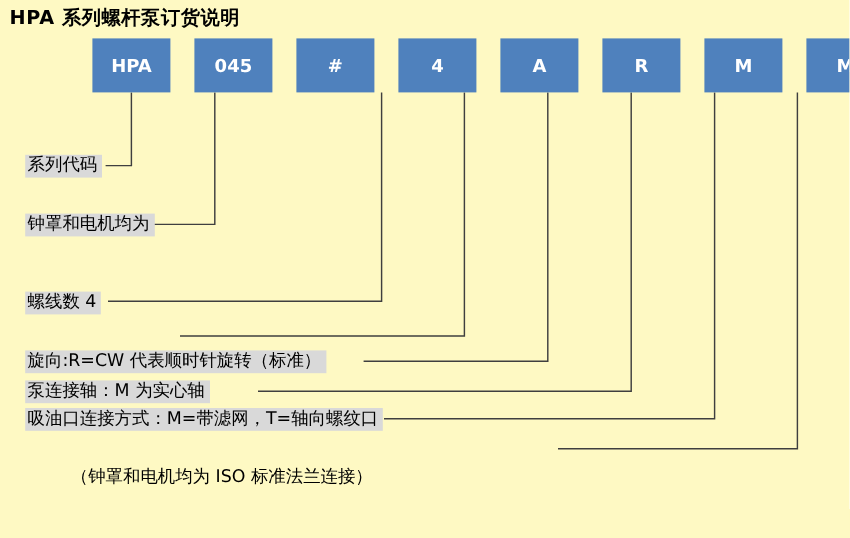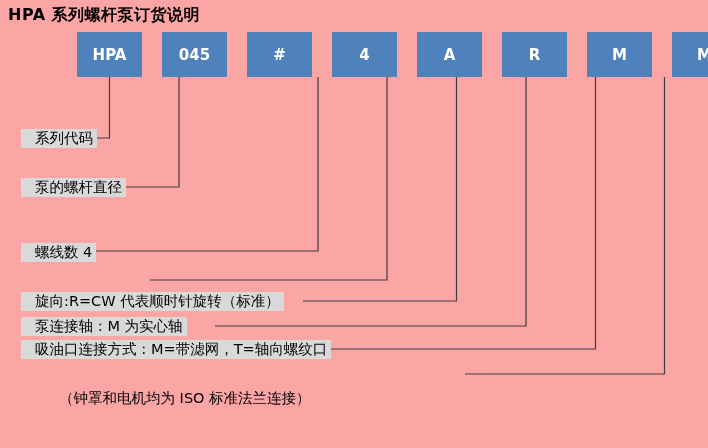--- a/index.html
+++ b/index.html
@@ -1,19 +1,19 @@
 <!DOCTYPE html>
 <html><head>
 <meta charset="utf-8">
 <style>
   html,body{margin:0;padding:0;background:#ffffff;}
   .page{
     position:relative;
     width:708px;height:448px;
-    background:#fca5a5;
+    background:#fef9c3;
     font-family:"DejaVu Sans","Liberation Sans",sans-serif;
     color:#000;
     overflow:hidden;
   }
   .title{
     position:absolute;left:8px;top:5px;
     font-size:16px;font-weight:bold;letter-spacing:0.5px;
   }
   .code-row{
     position:absolute;left:77px;top:32px;
@@ -23,21 +23,21 @@
     width:65px;height:45px;
     background:#4f81bd;
     color:#ffffff;font-weight:bold;font-size:15px;
     display:flex;align-items:center;justify-content:center;
   }
   svg.connectors{position:absolute;left:0;top:0;}
   .row{
     position:absolute;left:21px;
     font-size:14.5px;line-height:18px;white-space:nowrap;
   }
-  .hl{background:#d9d9d9;padding:1px 4px 2px 14px;}
+  .hl{background:#d9d9d9;padding:1px 4px 2px 2px;}
   .note{left:59px;}
   .blue{color:#1414c8;}
 </style>
 </head>
 <body>
 
 <div class="page">
 
   <div class="title">HPA 系列螺杆泵订货说明</div>
 
@@ -64,21 +64,21 @@
     <div class="code-box">M</div>
     <div class="code-box">M</div>
     <div class="code-box">0</div>
   </div>
 
   <div class="row" style="top:129px">
     <span class="hl">系列代码</span>
   </div>
 
   <div class="row" style="top:178px">
-    <span class="hl">泵的螺杆直径</span>
+    <span class="hl">钟罩和电机均为</span>
   </div>
 
 
   <div class="row" style="top:243px">
     <span class="hl">螺线数 4</span>
   </div>
 
 
   <div class="row" style="top:292px">
     <span class="hl">旋向:R=CW 代表顺时针旋转（标准）</span>

